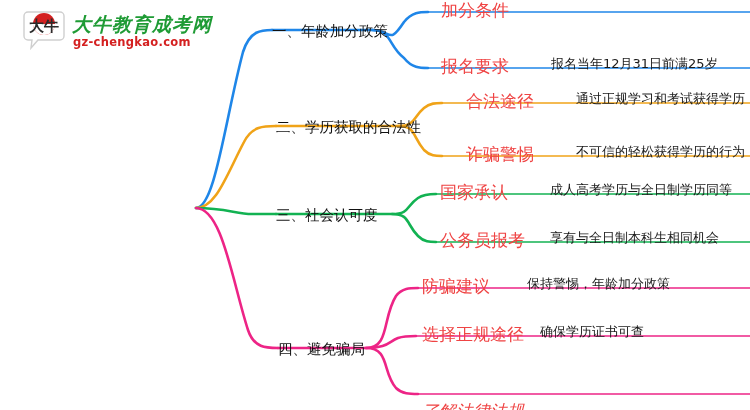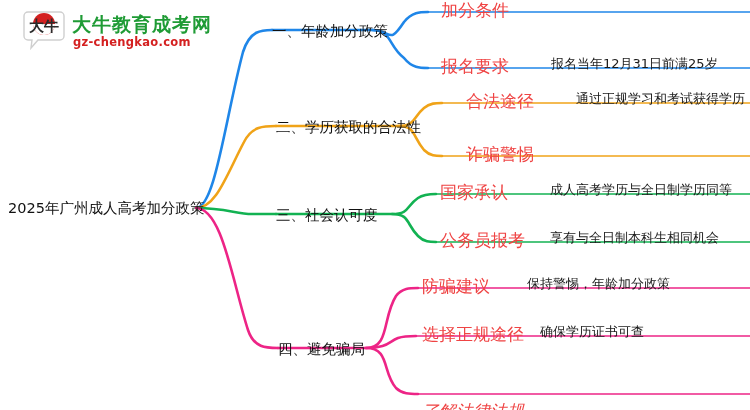--- a/index.html
+++ b/index.html
@@ -14,20 +14,21 @@
   
   #logo { position:absolute; left:22px; top:8px; width:180px; height:48px; }
   #logo-mark {
     position:absolute; left:0; top:2px; width:44px; height:42px;
   }
   #logo-text-cn {
     position:absolute; left:50px; top:4px;
     font-size:19px; font-weight:bold; color:#1f9b35;
     letter-spacing:1px; white-space:nowrap;
     font-family:"DejaVu Sans","Liberation Sans",sans-serif;
+    font-style:italic;
   }
   #logo-text-url {
     position:absolute; left:51px; top:27px;
     font-size:11.5px; font-weight:bold; color:#d42020;
     letter-spacing:0.3px; white-space:nowrap;
   }
 
   
   #wires { position:absolute; left:0; top:0; width:750px; height:410px; }
 
@@ -96,31 +97,31 @@
       <path d="M196,208 C 222,208 232,280 248,330 C 254,348 266,348 278,348" stroke="#ed2486"></path>
       <path d="M278,348 L366,348 C 390,348 382,318 396,296 C 402,288 410,288 418,288" stroke="#ed2486"></path>
       <path d="M366,348 C 388,348 388,342 398,338 C 404,336 410,336 416,336" stroke="#ed2486"></path>
       <path d="M366,348 C 390,348 382,372 396,388 C 402,394 410,394 418,394" stroke="#ed2486"></path>
       <line x1="418" y1="288" x2="750" y2="288" stroke="#ed2486" stroke-width="1.6"></line>
       <line x1="416" y1="336" x2="750" y2="336" stroke="#ed2486" stroke-width="1.6"></line>
       <line x1="418" y1="394" x2="750" y2="394" stroke="#ed2486" stroke-width="1.6"></line>
     </g>
   </svg>
 
-  <div class="node root-node">2025年广州成人高考加分政策</div>
 
   <div class="node branch-node" style="left:272px; top:22px;">一、年龄加分政策</div>
   <div class="node leaf-key" style="left:441px; top:-1px;">加分条件</div>
   <div class="node leaf-key" style="left:441px; top:55px;">报名要求</div>
   <div class="node leaf-val" style="left:551px; top:55px;">报名当年12月31日前满25岁</div>
 
   <div class="node branch-node" style="left:276px; top:118px;text-align:right;">二、学历获取的合法性</div>
   <div class="node leaf-key" style="left:466px; top:90px;">合法途径</div>
   <div class="node leaf-val" style="left:576px; top:90px;">通过正规学习和考试获得学历</div>
   <div class="node leaf-key" style="left:466px; top:143px;">诈骗警惕</div>
+  <div class="node leaf-val" style="left:576px; top:143px;">不可信的轻松获得学历的行为</div>
 
   <div class="node branch-node" style="left:276px; top:206px;">三、社会认可度</div>
   <div class="node leaf-key" style="left:440px; top:181px;">国家承认</div>
   <div class="node leaf-val" style="left:550px; top:181px;">成人高考学历与全日制学历同等</div>
   <div class="node leaf-key" style="left:440px; top:229px;">公务员报考</div>
   <div class="node leaf-val" style="left:550px; top:229px;">享有与全日制本科生相同机会</div>
 
   <div class="node branch-node" style="left:278px; top:340px;">四、避免骗局</div>
   <div class="node leaf-key" style="left:422px; top:275px;">防骗建议</div>
   <div class="node leaf-val" style="left:527px; top:275px;">保持警惕，年龄加分政策</div>

